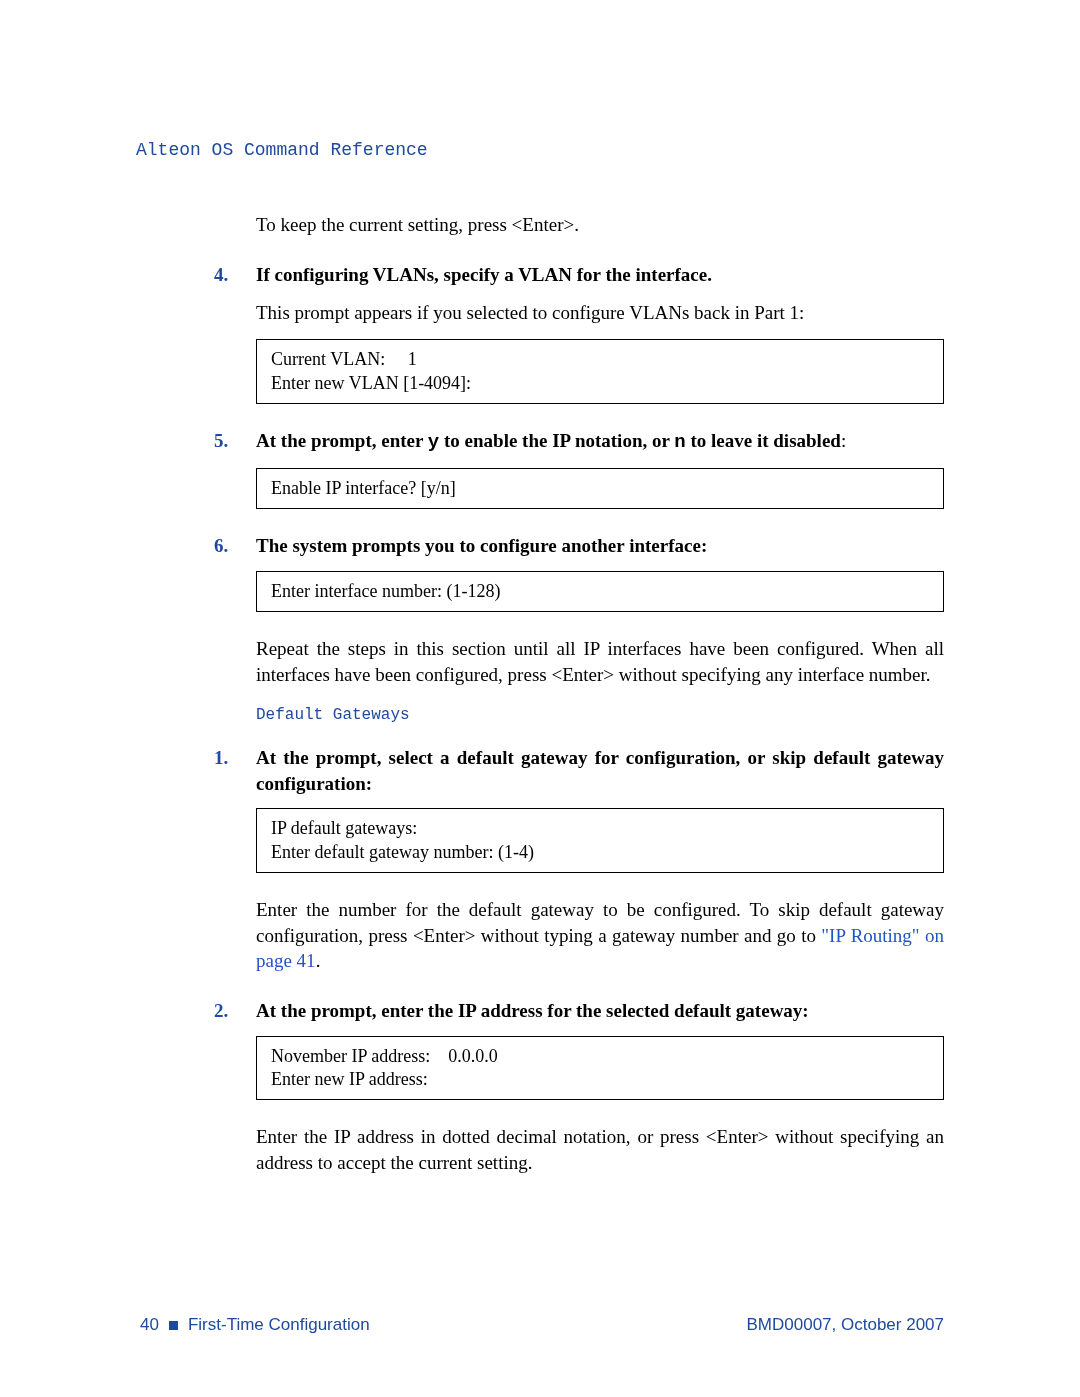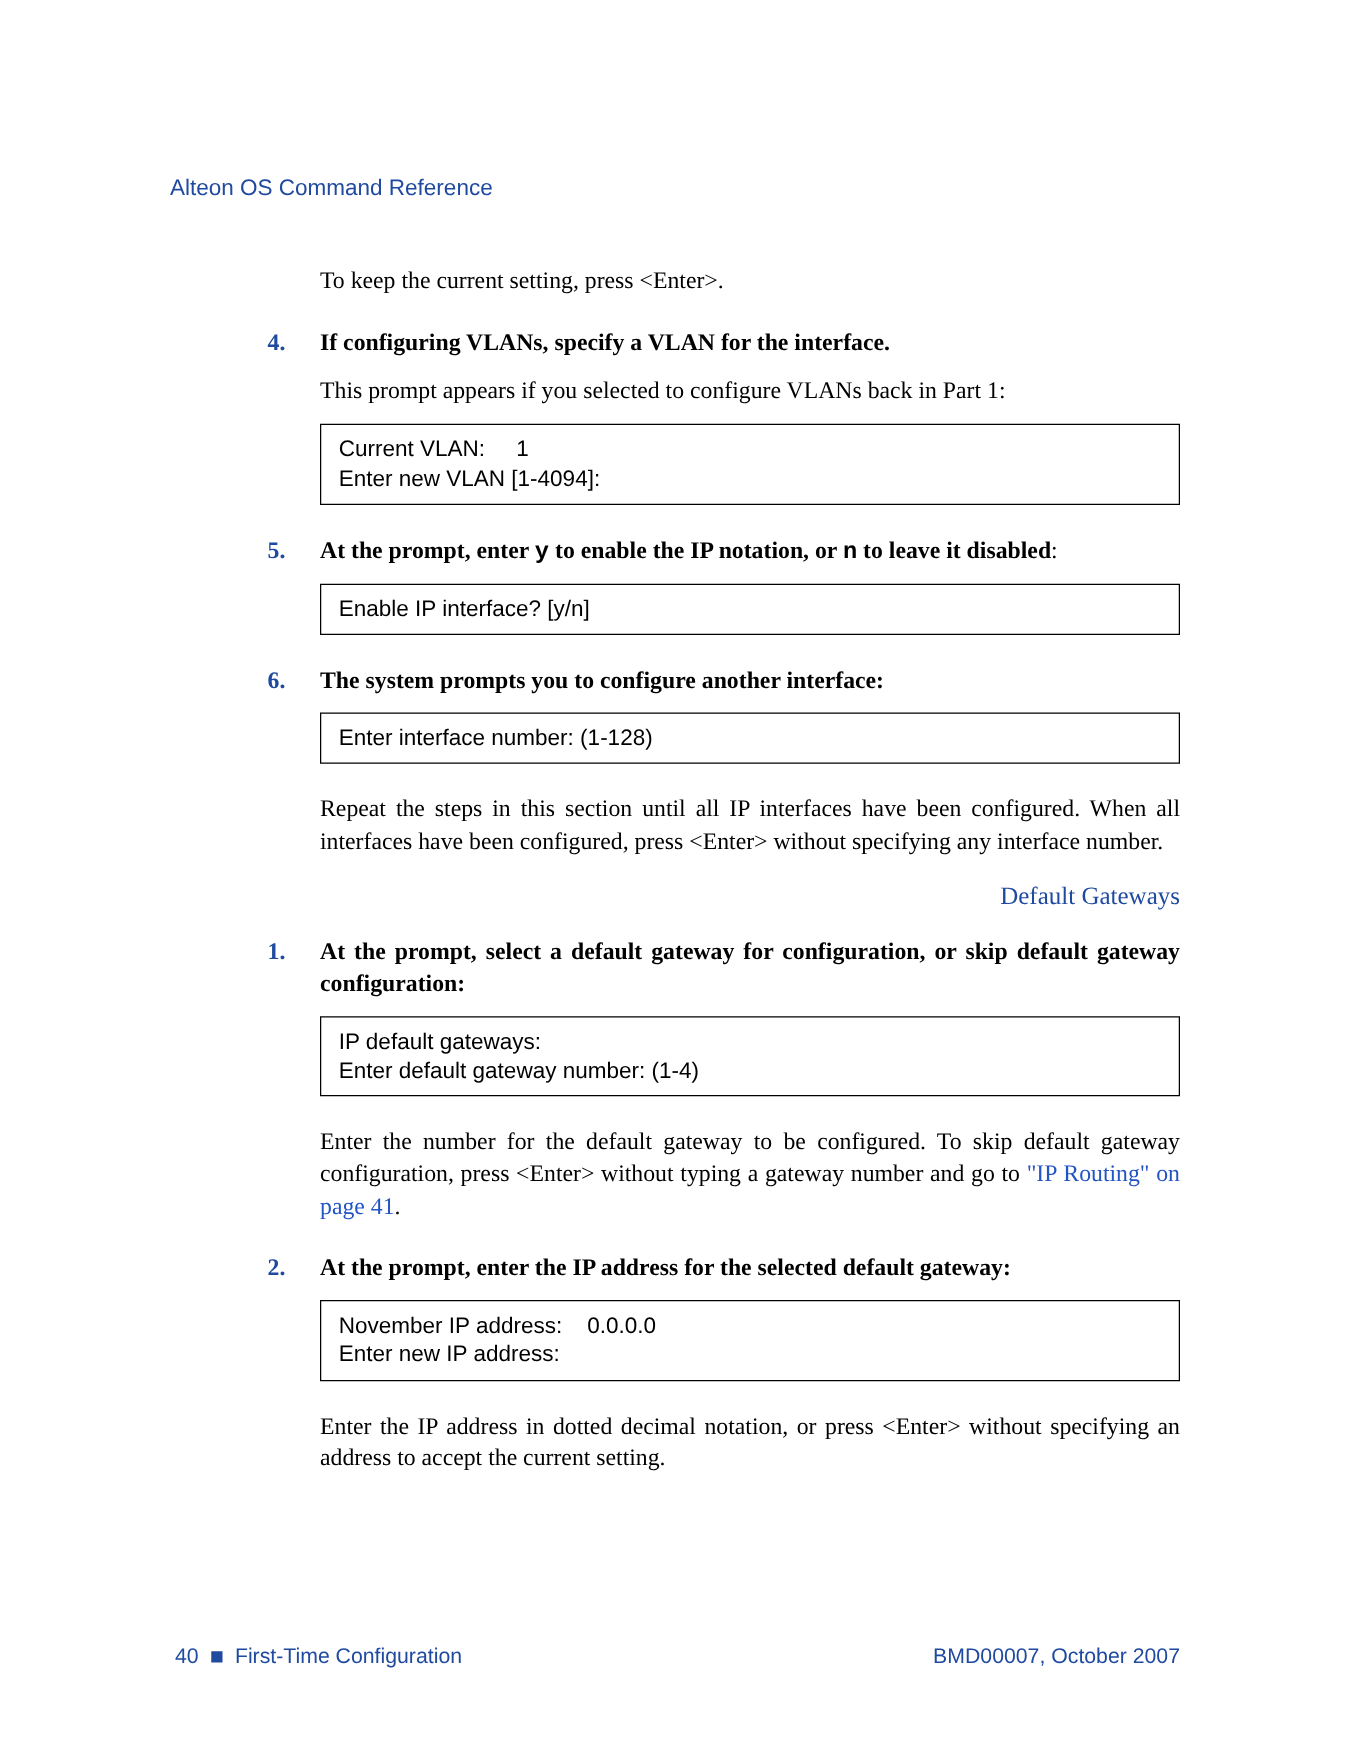--- a/index.html
+++ b/index.html
@@ -14,21 +14,21 @@
     line-height: 1.35;
   }
   .page {
     position: relative;
     box-sizing: border-box;
     width: 1080px;
     height: 1397px;
     padding: 138px 136px 0 136px;
   }
   .doc-title {
-    font-family: Liberation Sans, sans-serif;
+    font-family: Liberation Mono, monospace;
     color: #1f4aa0;
     font-size: 18px;
     margin-bottom: 50px;
   }
   .content {
     margin-left: 120px;
   }
   .body-text {
     margin: 0 0 14px 0;
     text-align: justify;
@@ -48,32 +48,31 @@
     font-weight: bold;
     margin: 0 0 12px 0;
   }
   .mono {
     font-family: "Courier New", Courier, monospace;
     font-weight: bold;
   }
   .code-box {
     border: 1px solid #000;
     padding: 8px 14px;
-    font-family: Liberation Sans, sans-serif;
+    font-family: Liberation Serif, serif;
     font-size: 18px;
     white-space: pre;
     line-height: 1.3;
     margin: 8px 0 24px 0;
   }
   .section-heading {
-    font-family: Liberation Serif, serif;
+    font-family: Liberation Mono, monospace;
     color: #1f4aa0;
-    font-size: 20px;
+    font-size: 16px;
     margin: 18px 0 18px 0;
-    text-align: right;
   }
   .link {
     color: #2354c4;
   }
   .footer {
     position: absolute;
     left: 140px;
     right: 136px;
     bottom: 60px;
     font-family: "Segoe UI", "Myriad Pro", Arial, sans-serif;

